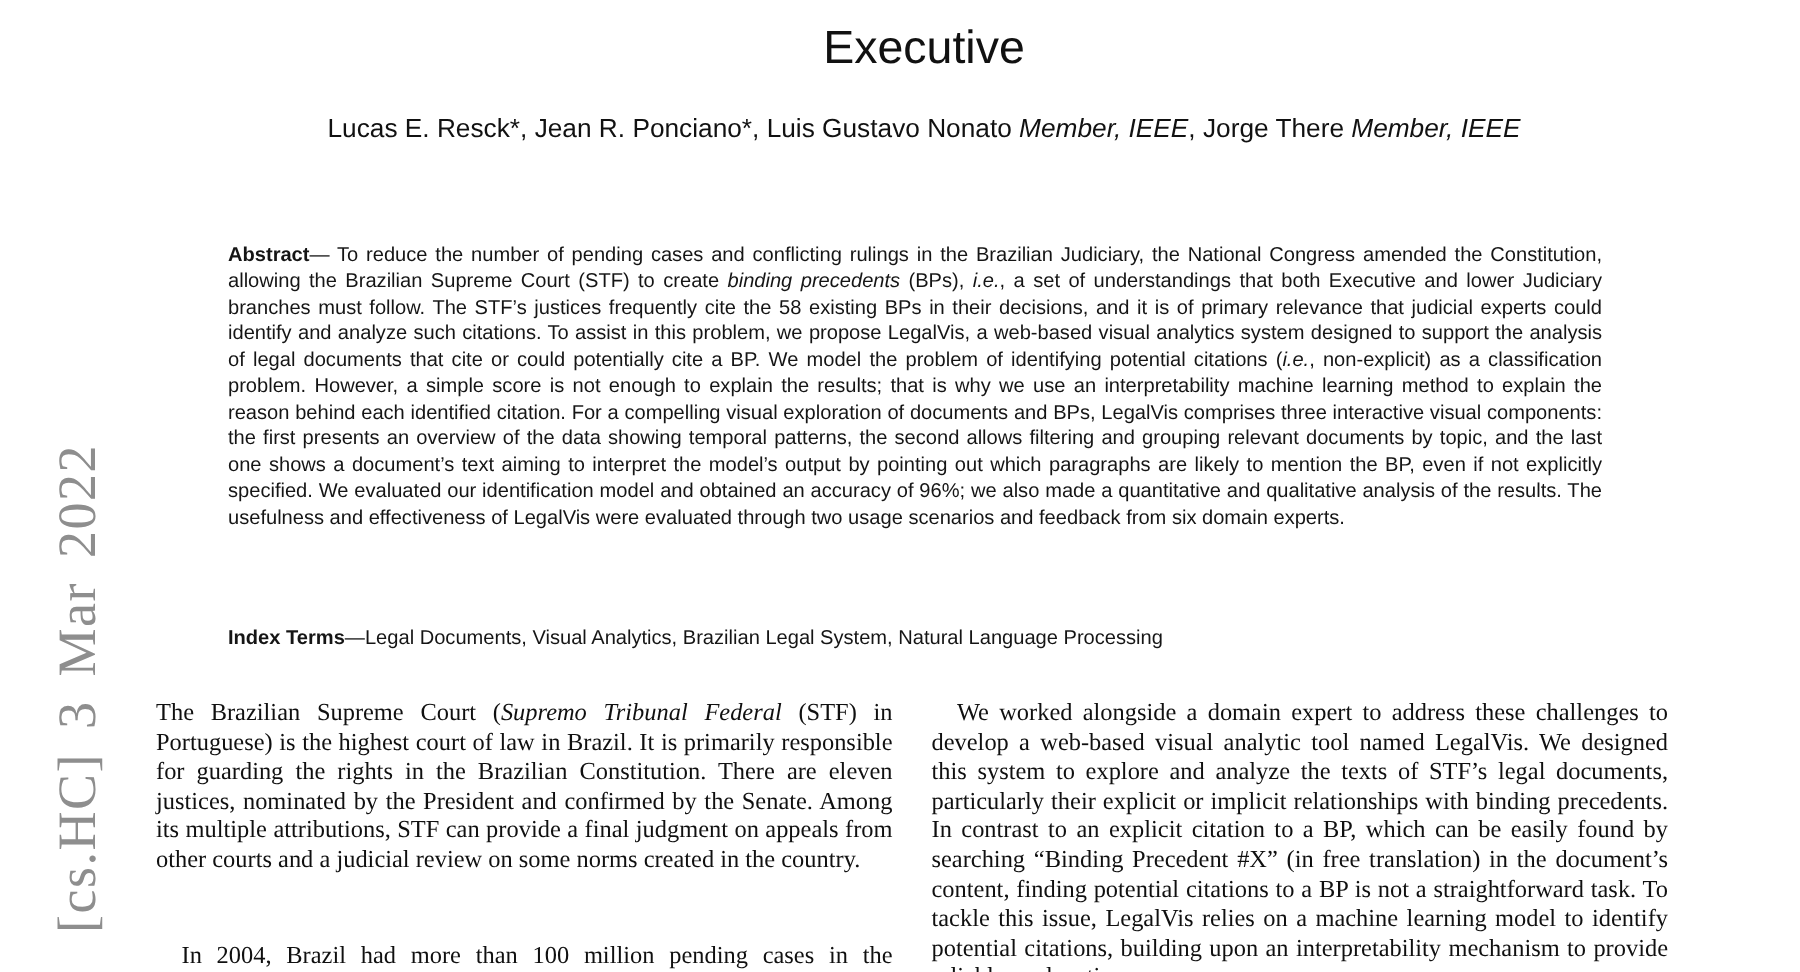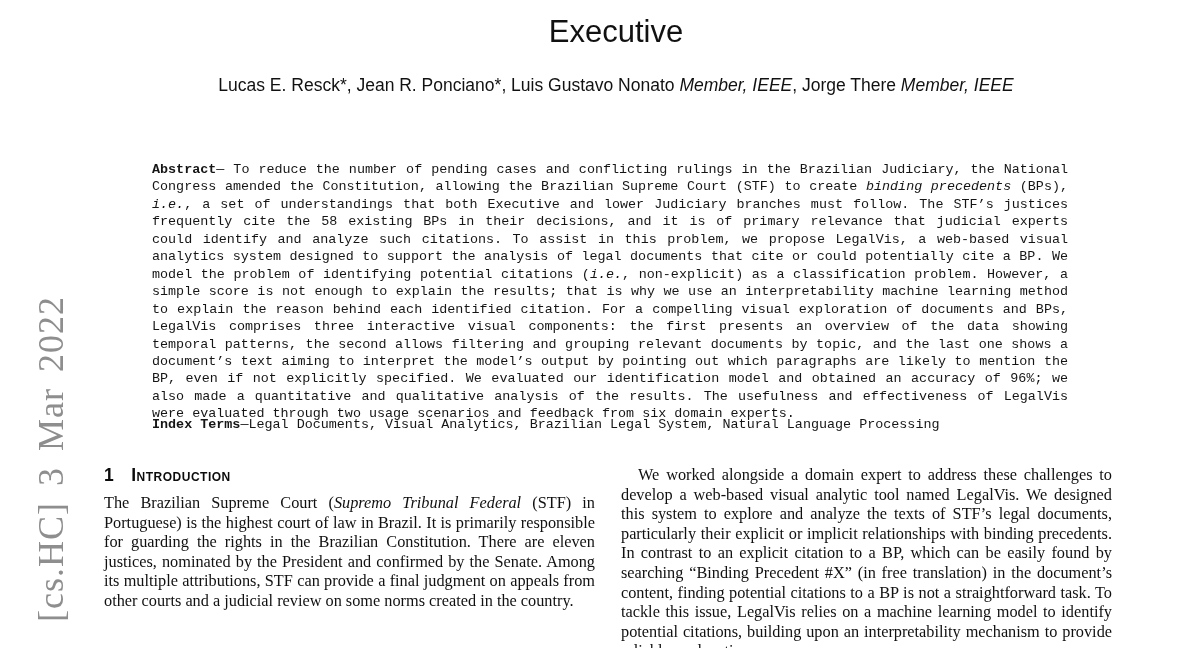--- a/index.html
+++ b/index.html
@@ -50,21 +50,21 @@
     line-height: 22px;
     color: #111111;
   }
   .authors .it { font-style: italic; }
 
   
   .abstract, .index-terms {
     position: absolute;
     left: 152px;
     width: 916px;
-    font-family: Liberation Mono, monospace;
+    font-family: Liberation Sans, sans-serif;
     font-size: 13.4px;
     line-height: 17.45px;
     text-align: justify;
     color: #151515;
   }
   .abstract { top: 161px; }
   .index-terms { top: 416px; }
   .lead { font-weight: 700; }
   .it { font-style: italic; }
 
@@ -110,21 +110,20 @@
     <div class="authors"><span>Lucas E. Resck*, Jean R. Ponciano*, Luis Gustavo Nonato </span><span class="it">Member, IEEE</span><span>, Jorge There </span><span class="it">Member, IEEE</span></div>
   </div>
 
   <div class="abstract"><span class="lead">Abstract</span><span>— To reduce the number of pending cases and conflicting rulings in the Brazilian Judiciary, the National Congress amended the Constitution, allowing the Brazilian Supreme Court (STF) to create </span><span class="it">binding precedents</span><span> (BPs), </span><span class="it">i.e.</span><span>, a set of understandings that both Executive and lower Judiciary branches must follow. The STF’s justices frequently cite the 58 existing BPs in their decisions, and it is of primary relevance that judicial experts could identify and analyze such citations. To assist in this problem, we propose LegalVis, a web-based visual analytics system designed to support the analysis of legal documents that cite or could potentially cite a BP. We model the problem of identifying potential citations (</span><span class="it">i.e.</span><span>, non-explicit) as a classification problem. However, a simple score is not enough to explain the results; that is why we use an interpretability machine learning method to explain the reason behind each identified citation. For a compelling visual exploration of documents and BPs, LegalVis comprises three interactive visual components: the first presents an overview of the data showing temporal patterns, the second allows filtering and grouping relevant documents by topic, and the last one shows a document’s text aiming to interpret the model’s output by pointing out which paragraphs are likely to mention the BP, even if not explicitly specified. We evaluated our identification model and obtained an accuracy of 96%; we also made a quantitative and qualitative analysis of the results. The usefulness and effectiveness of LegalVis were evaluated through two usage scenarios and feedback from six domain experts.</span></div>
 
   <div class="index-terms"><span class="lead">Index Terms</span><span>—Legal Documents, Visual Analytics, Brazilian Legal System, Natural Language Processing</span></div>
 
   <div class="columns">
 
     <div class="col">
-      <div class="section-heading"><span class="sec-num">1</span><span>Introduction</span></div>
       <p class="body-par"><span>The Brazilian Supreme Court (</span><span class="it">Supremo Tribunal Federal</span><span> (STF) in Portuguese) is the highest court of law in Brazil. It is primarily responsible for guarding the rights in the Brazilian Constitution. There are eleven justices, nominated by the President and confirmed by the Senate. Among its multiple attributions, STF can provide a final judgment on appeals from other courts and a judicial review on some norms created in the country.</span></p>
       <p class="body-par indent cutoff-justify">In 2004, Brazil had more than 100 million pending cases in the</p>
     </div>
 
     <div class="col">
       <p class="body-par indent">We worked alongside a domain expert to address these challenges to develop a web-based visual analytic tool named LegalVis. We designed this system to explore and analyze the texts of STF’s legal documents, particularly their explicit or implicit relationships with binding precedents. In contrast to an explicit citation to a BP, which can be easily found by searching “Binding Precedent #X” (in free translation) in the document’s content, finding potential citations to a BP is not a straightforward task. To tackle this issue, LegalVis relies on a machine learning model to identify potential citations, building upon an interpretability mechanism to provide reliable explanations</p>
     </div>
 
   </div>
 

